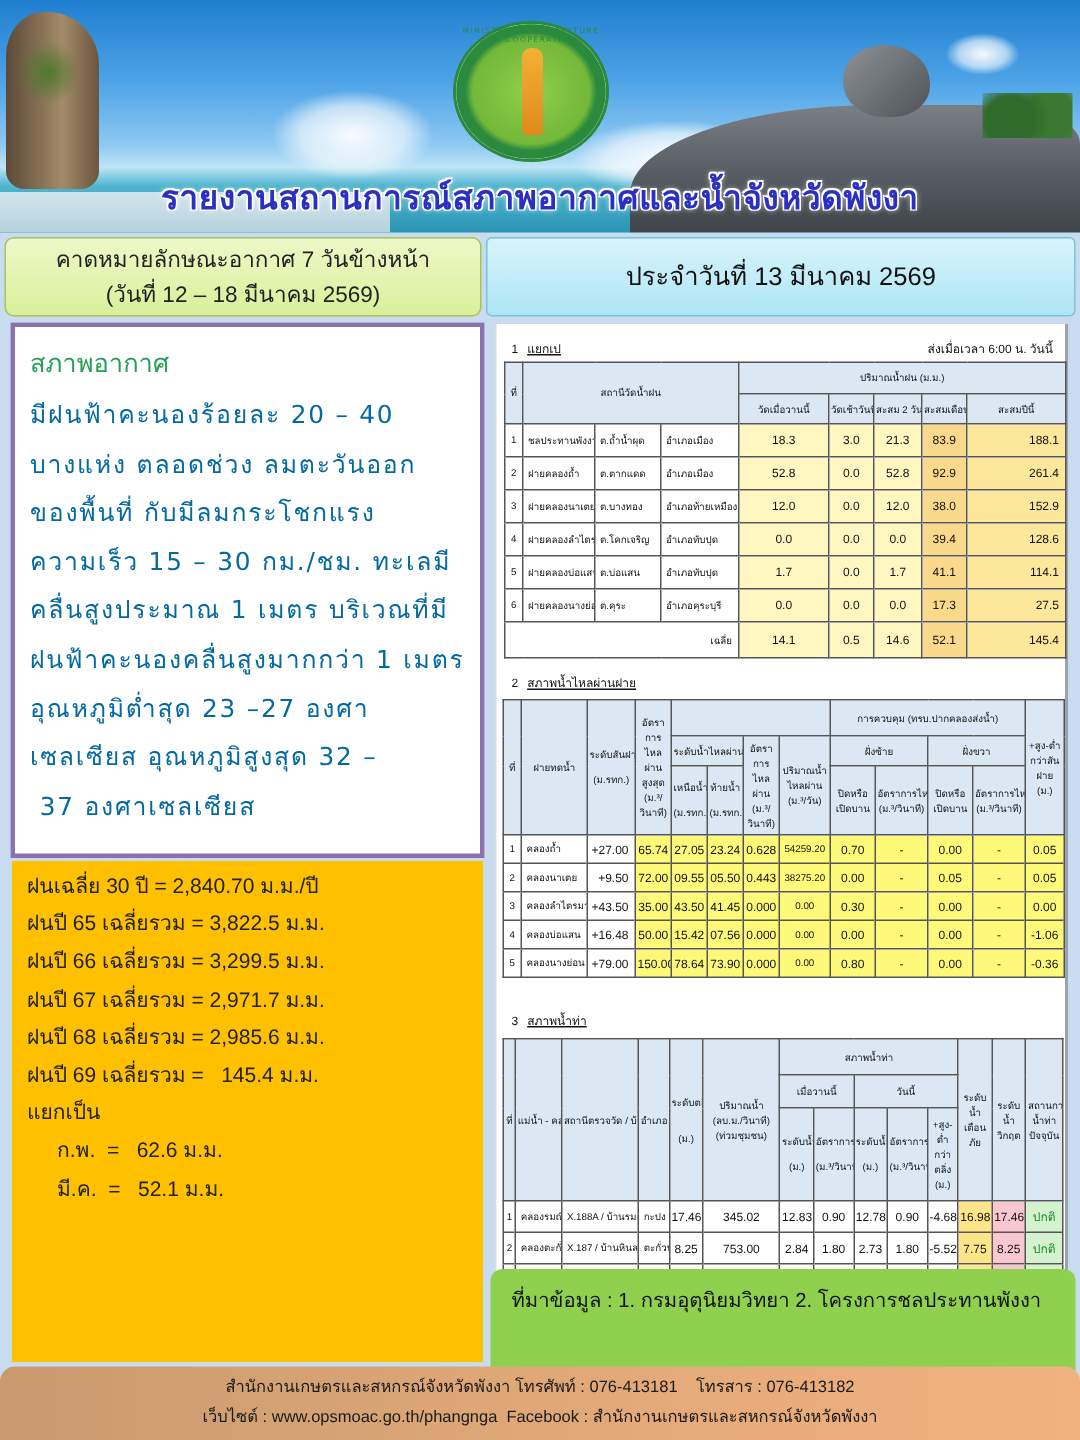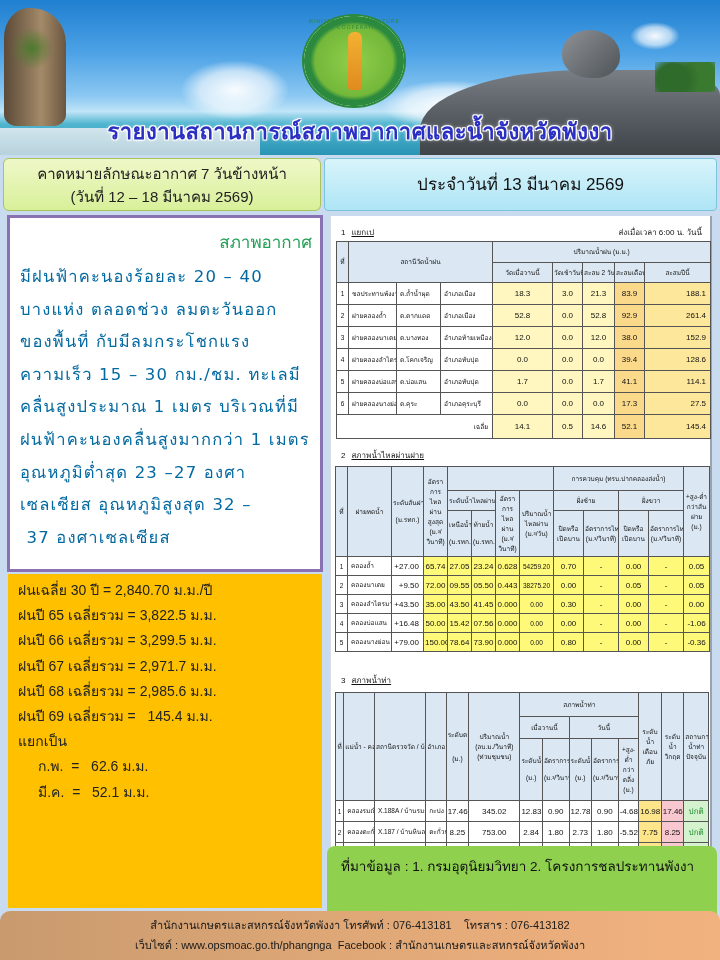--- a/index.html
+++ b/index.html
@@ -90,21 +90,21 @@
     font-size: 17px; line-height: 51px;
   }
 
   
   .weather-box {
     position: absolute; left: 7px; top: 215px; width: 316px; height: 357px;
     background: #ffffff; border: 3px solid #8a72b2;
     padding: 10px 8px 0 10px;
   }
   .weather-title {
-    text-align: right; color: #23a055; font-size: 17px;
+    text-align: left; color: #23a055; font-size: 17px;
     font-family: Liberation Sans, sans-serif;
     margin-bottom: 6px;
   }
   .weather-body {
     font-family: "DejaVu Sans", sans-serif;
     font-size: 16.5px; line-height: 32.6px; color: #0369a1;
     letter-spacing: 1.2px;
   }
 
   

